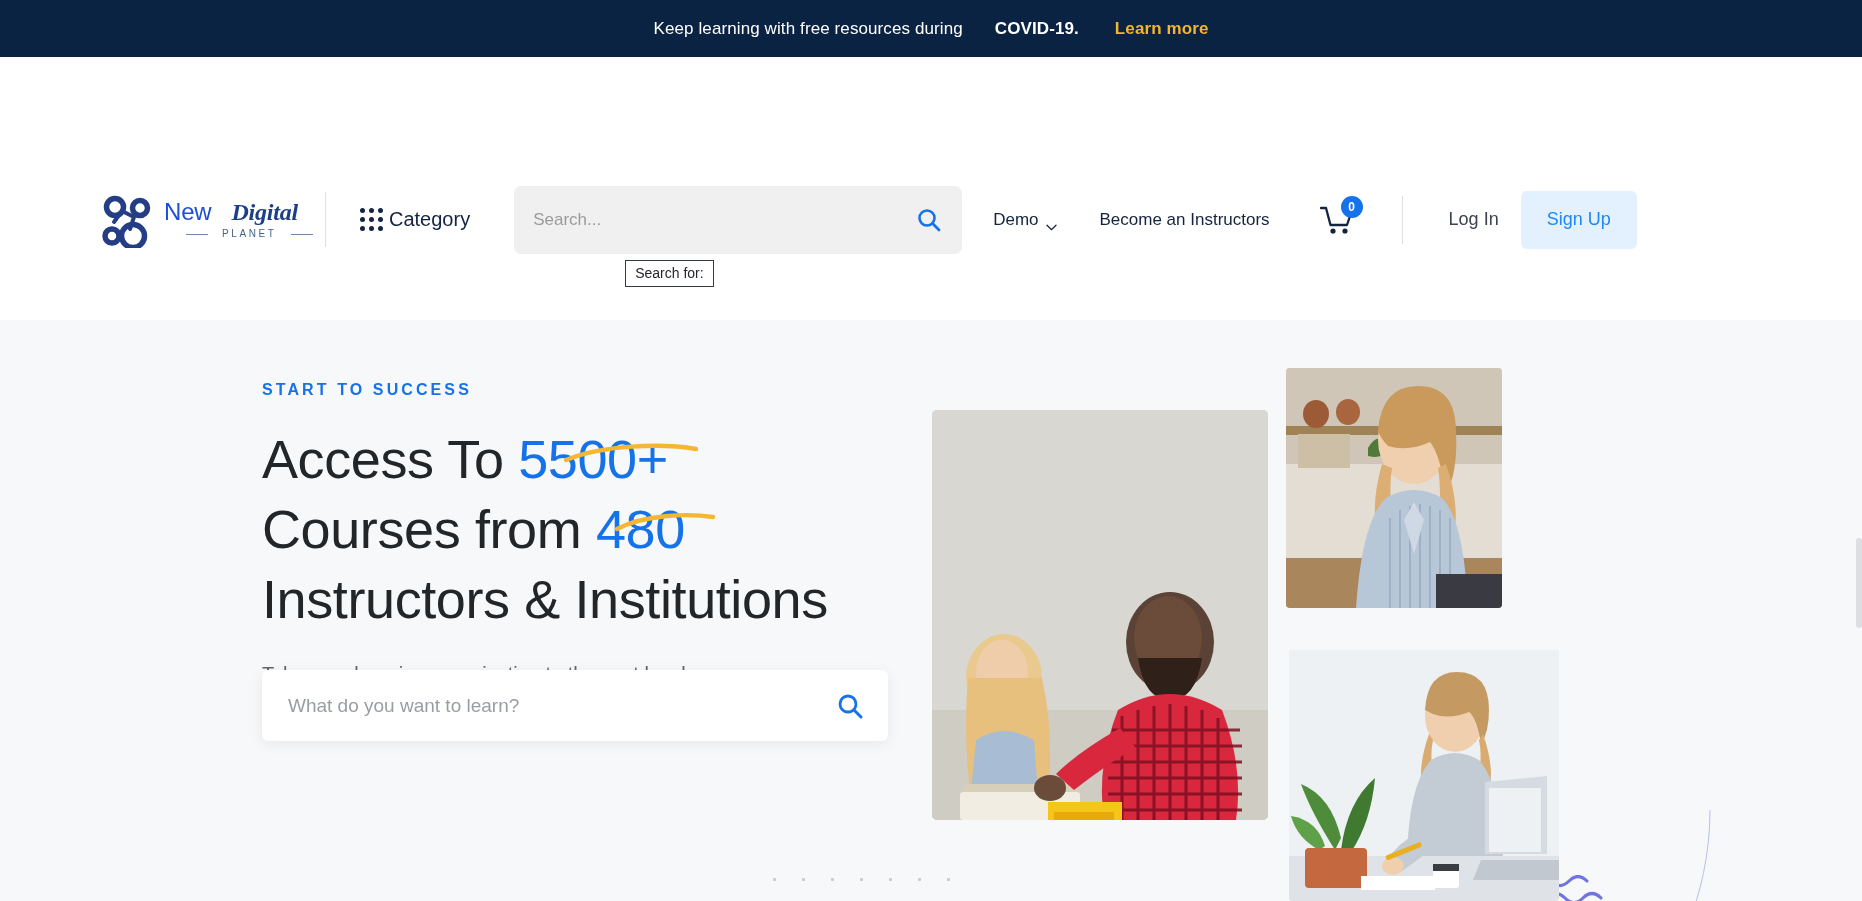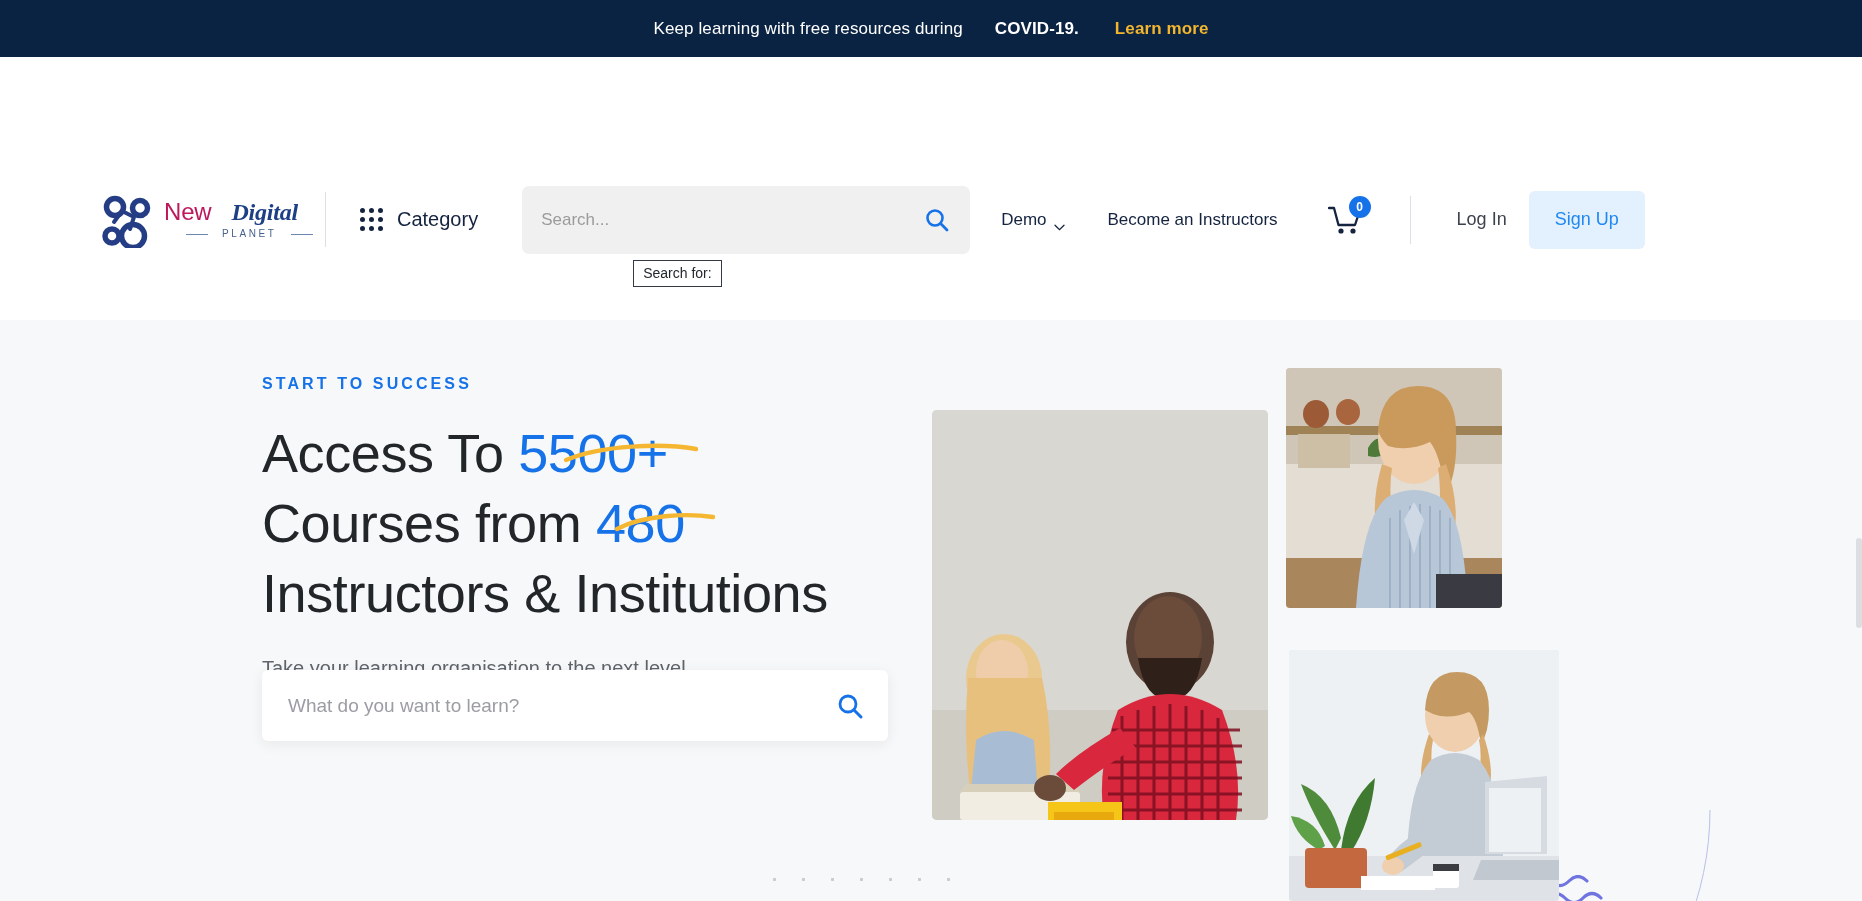--- a/index.html
+++ b/index.html
@@ -34,30 +34,30 @@
     height:95px;
     display:flex; align-items:center;
     padding:0 38px 0 100px;
   }
 
   
   .logo{ display:flex; align-items:center; gap:0px; cursor:pointer; width:205px; }
   .logo-mark{ width:62px; height:56px; flex:none; }
   .logo-words{ display:flex; flex-direction:column; line-height:1; margin-left:2px; }
   .logo-top{ font-size:24px; color:#2e5ea8; letter-spacing:-.2px; white-space:nowrap; }
-  .logo-top .lw-new{ font-weight:400; color:#be185d; }
+  .logo-top .lw-new{ font-weight:400; color:#1d4ed8; }
   .logo-top .lw-digital{ font-weight:700; font-style:italic; font-family:"Liberation Serif", serif; color:#1d3f86; margin-left:20px; }
   .logo-sub{ display:flex; align-items:center; gap:14px; margin-top:5px; padding-left:22px; }
   .logo-sub .rule{ width:22px; height:1px; background:#6f87ad; }
   .logo-sub .pw{ font-size:10px; letter-spacing:2.6px; color:#45618d; }
 
   .v-divider{ width:1px; height:55px; background:#dcdfe4; margin:0 34px 0 20px; }
 
   
-  .category{ display:flex; align-items:center; gap:14px; cursor:pointer; }
+  .category{ display:flex; align-items:center; gap:6px; cursor:pointer; }
   .dot-grid{ display:grid; grid-template-columns:repeat(3,5px); grid-template-rows:repeat(3,5px); gap:4px; }
   .dot-grid i{ display:block; width:5px; height:5px; border-radius:50%; background:#14233f; }
   .category-label{ font-size:20px; color:#14233f; font-weight:400; }
 
   
   .hsearch-wrap{ margin-left:44px; position:relative; }
   .hsearch{
     width:448px; height:68px; background:#f0f0f0; border-radius:7px;
     display:flex; align-items:center; padding:0 20px 0 19px;
   }
@@ -99,21 +99,21 @@
   
   .hero{
     position:relative; width:100%; height:581px;
     background:#f7f8f9; overflow:hidden;
   }
   .dotgrid-bg{
     position:absolute; left:760px; top:545px; width:215px; height:260px;
     background-image:radial-gradient(#c9ccd2 1.4px, transparent 1.5px);
     background-size:29px 29px;
   }
-  .hero-copy{ position:absolute; left:262px; top:55px; width:700px; }
+  .hero-copy{ position:absolute; left:262px; top:61px; width:700px; }
   .eyebrow{
     font-size:16px; letter-spacing:3.1px; color:#1672e8; font-weight:700;
   }
   .headline{
     margin-top:25px; font-size:54px; line-height:70px;
     color:#222629; font-weight:400; letter-spacing:-.4px;
   }
   .headline .num{ color:#1672e8; position:relative; }
   .underline-swoosh{ position:absolute; pointer-events:none; }
   .u1{ left:562px; top:121px; }

